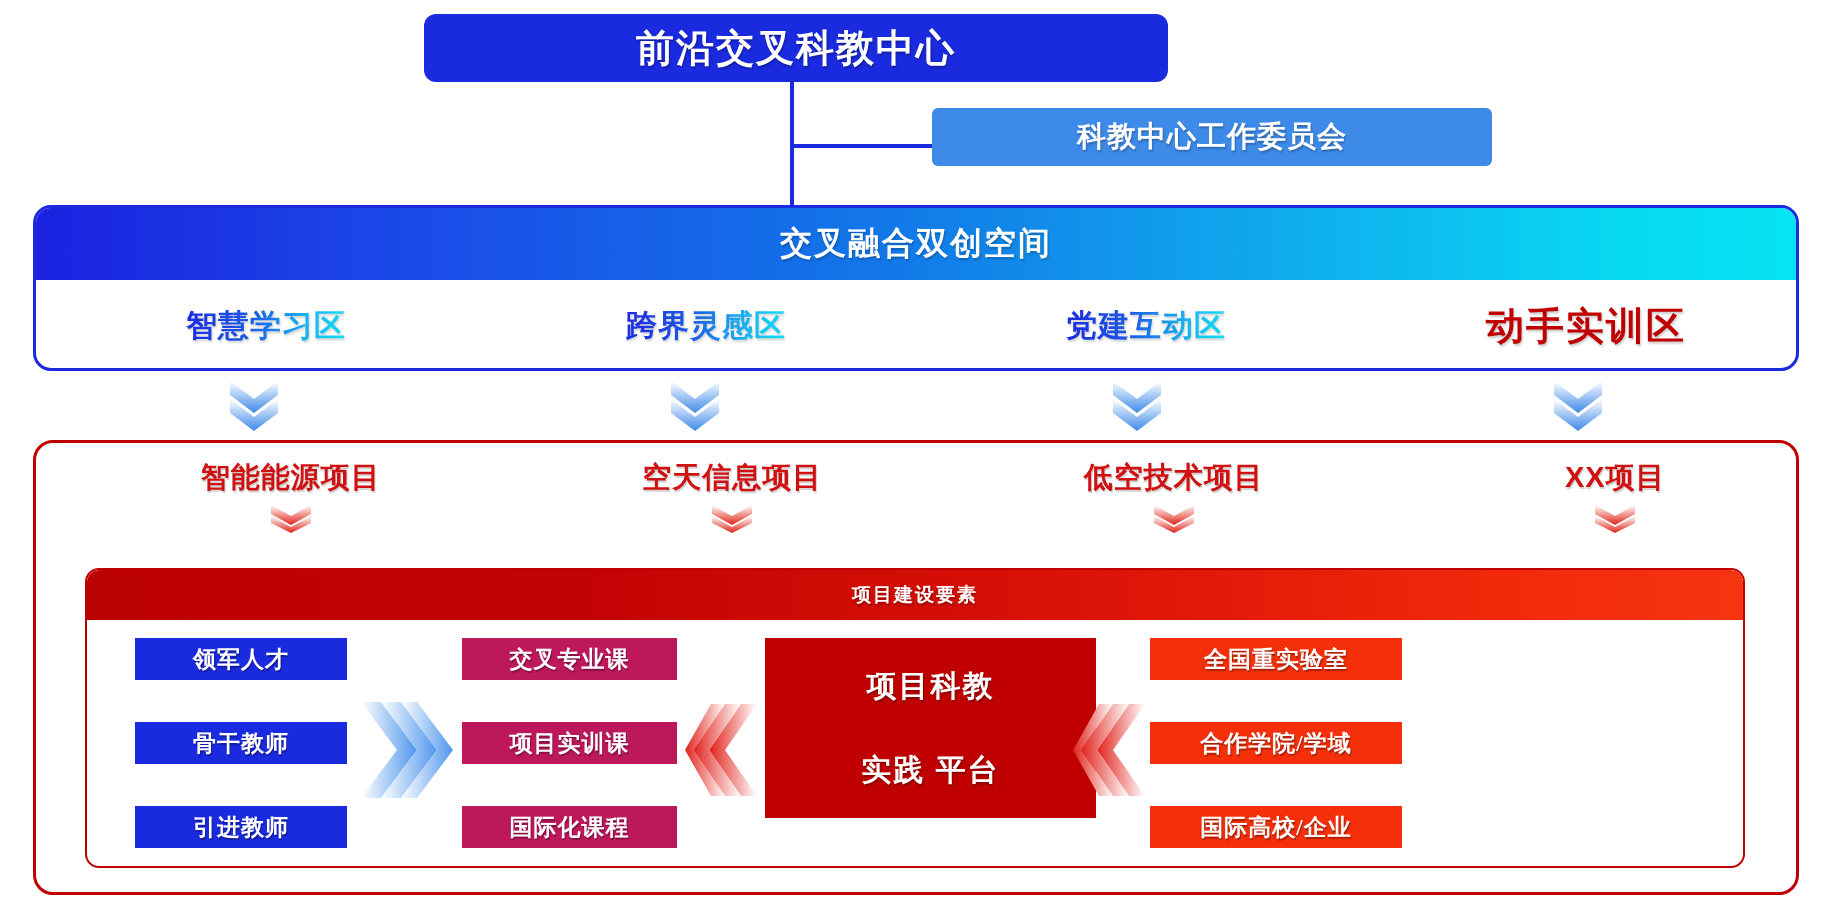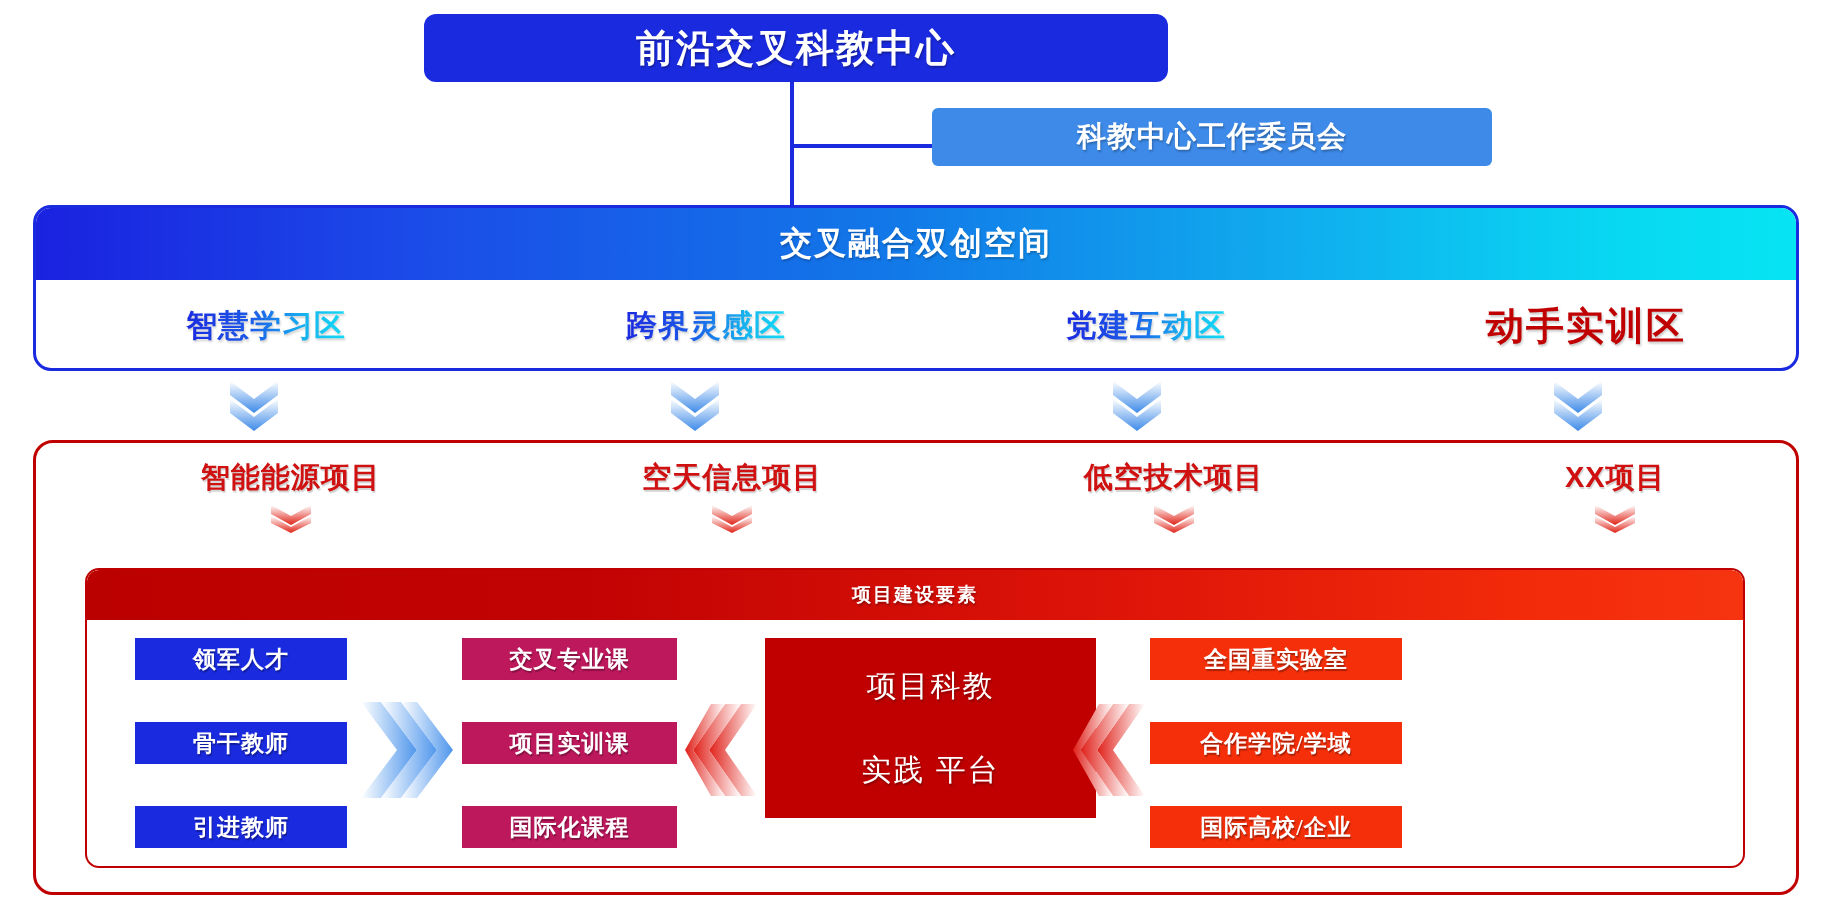--- a/index.html
+++ b/index.html
@@ -111,21 +111,21 @@
   .chip + .chip{margin-top:42px;font-family:Liberation Serif, serif;}
   .chip.navy{background:#1a2adf;}
   .chip.sky{background:#be185d;}
   .chip.orange{background:#f42f0a;}
 
   
   #platform{
     position:absolute;left:678px;top:68px;width:331px;height:180px;
     background:#c00000;color:#ffffff;
     display:flex;flex-direction:column;align-items:center;justify-content:center;
-    font-size:30px;font-weight:normal;line-height:1.35;letter-spacing:2px;
+    font-size:30px;font-weight:bold;line-height:1.35;letter-spacing:2px;
     text-shadow:1px 2px 2px rgba(0,0,0,.3);
     gap:43px;
   }
 
   
   .arrow-cluster{position:absolute;display:flex;align-items:center;}
   #arrows-blue{left:272px;top:128px;}
   #arrows-red-left{left:598px;top:130px;}
   #arrows-red-right{left:986px;top:130px;}
 </style>

